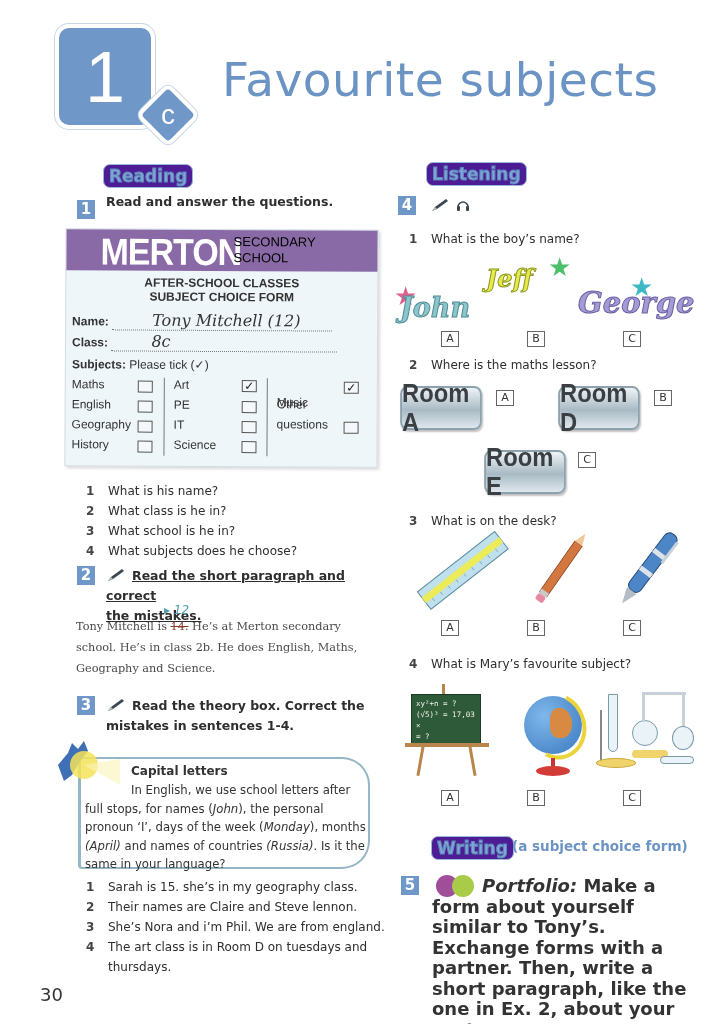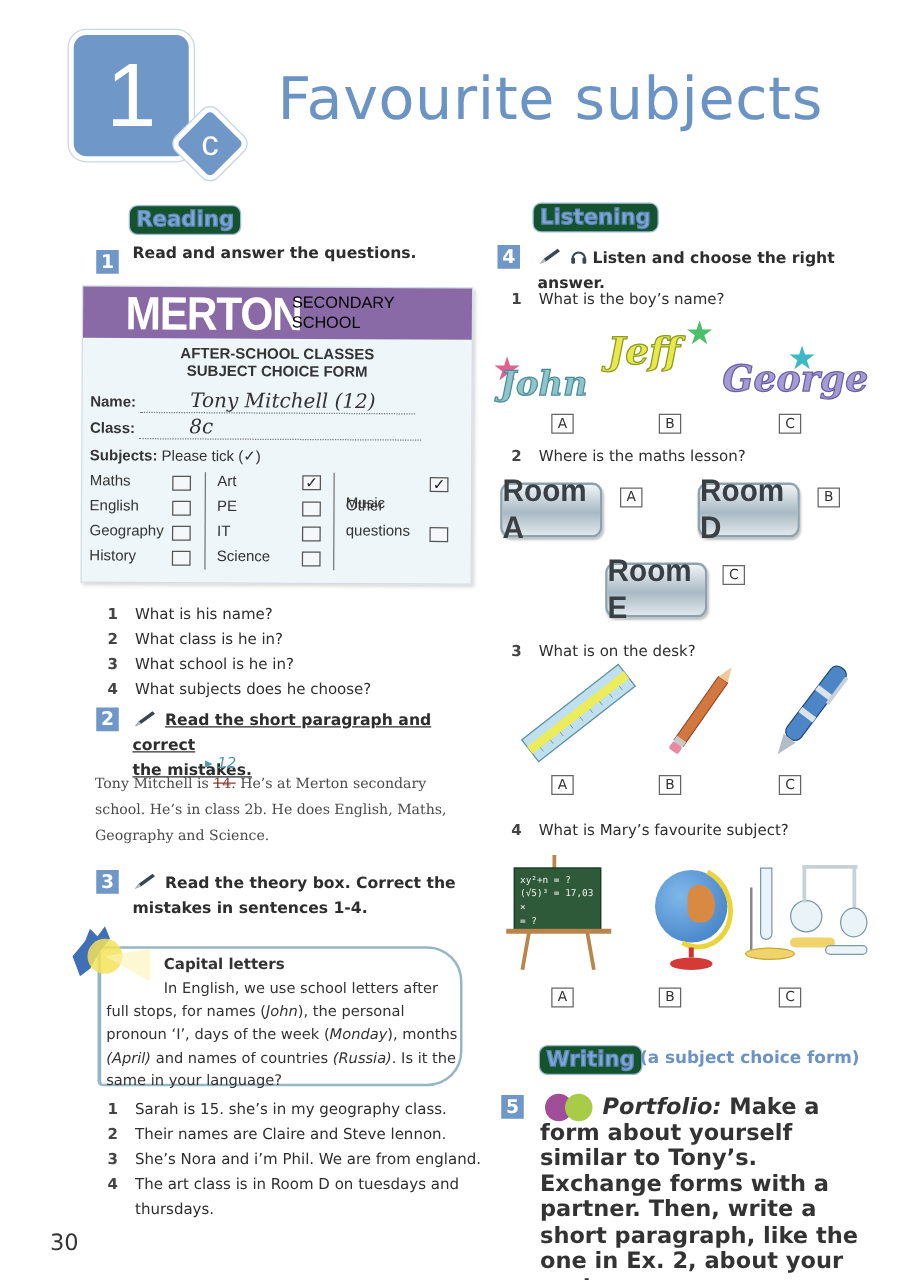--- a/index.html
+++ b/index.html
@@ -7,21 +7,21 @@
   body { position: relative; font-family: "DejaVu Sans", sans-serif; color: #2b2b2b; }
 
   
   .unit-badge { position: absolute; left: 55px; top: 24px; width: 100px; height: 105px; border-radius: 14px; background: #6f97c7; border: 4px solid #fff; box-shadow: 0 0 0 1px #c9d6e6; }
   .unit-num { position: absolute; left: 0; right: 0; top: 8px; text-align: center; color: #fff; font-family: "Liberation Sans", sans-serif; font-size: 72px; font-weight: normal; }
   .unit-letter { position: absolute; left: 145px; top: 92px; width: 46px; height: 46px; transform: rotate(45deg); background: #6f97c7; border: 4px solid #fff; box-shadow: 0 0 0 1px #c9d6e6; border-radius: 8px; }
   .unit-letter span { position: absolute; left: 0; top: 0; width: 100%; height: 100%; transform: rotate(-45deg); display: flex; align-items: center; justify-content: center; color: #fff; font-size: 28px; font-family: "Liberation Sans", sans-serif; }
   .page-title { position: absolute; left: 222px; top: 52px; font-family: "DejaVu Sans", sans-serif; font-size: 47px; color: #6b93c4; letter-spacing: 0.5px; }
 
   
-  .section-head { position: absolute; font-family: "DejaVu Sans", sans-serif; font-weight: bold; font-size: 17px; color: #7ea6d6; -webkit-text-stroke: 1px #5f86b8; background: #14532d; padding: 0 5px; border-radius: 7px; border: 1.5px solid #9cb8da; line-height: 22px; }
+  .section-head { position: absolute; font-family: "DejaVu Sans", sans-serif; font-weight: bold; font-size: 17px; color: #7ea6d6; -webkit-text-stroke: 1px #5f86b8; background: #4c1d95; padding: 0 5px; border-radius: 7px; border: 1.5px solid #9cb8da; line-height: 22px; }
 
   
   .ex-num { position: absolute; width: 18px; height: 19px; background: #6f97c7; color: #fff; font-weight: bold; font-size: 15px; text-align: center; line-height: 19px; font-family: "DejaVu Sans", sans-serif; }
   .ex-inst { position: absolute; font-family: "DejaVu Sans", sans-serif; font-size: 12.5px; font-weight: bold; color: #2e2e2e; line-height: 20px; }
   .pencil-icon { display: inline-block; width: 20px; height: 14px; vertical-align: -2px; margin-right: 6px; }
   .headphones-icon { display: inline-block; width: 14px; height: 14px; vertical-align: -2px; margin-right: 4px; }
 
   
   .form-card { position: absolute; left: 65px; top: 229px; width: 313px; height: 238px; background: #eef6fa; border: 1px solid #d5dde4; box-shadow: 2px 2px 3px rgba(0,0,0,0.15); transform: rotate(0.3deg); }
   .form-banner { position: absolute; left: 0; top: 0; width: 100%; height: 41px; background: #8a6aa6; }
@@ -181,28 +181,28 @@
 
 <div class="ex-num" style="left:398px;top:196px;">4</div>
 <div class="ex-inst" style="left:430px;top:196px;">
   <svg class="pencil-icon" viewBox="0 0 20 14">
       <path d="M2 13 L5 9 L16 1 L18 3 L7 11 Z" fill="#3c4650"></path>
       <path d="M2 13 L5 9 L7 11 Z" fill="#b7bec5"></path>
     </svg><svg class="headphones-icon" viewBox="0 0 14 14">
       <path d="M2 9 A5 5 0 0 1 12 9" fill="none" stroke="#3c4650" stroke-width="1.6"></path>
       <rect x="1" y="8" width="3" height="5" rx="1" fill="#3c4650"></rect>
       <rect x="10" y="8" width="3" height="5" rx="1" fill="#3c4650"></rect>
-    </svg><span>Listen and choose the right answer.</span>
+    </svg>
 </div>
 
 <div class="q-item" style="left:409px;top:230px;"><span class="n">1</span><span>What is the boy’s name?</span></div>
 <div class="star" style="left:394px;top:283px;color:#e0608e;">★</div>
 <div class="name-art" style="left:400px;top:292px;font-size:27px;color:#8cc6cc;-webkit-text-stroke:1px #4f8d96;">John</div>
 <div class="star" style="left:548px;top:254px;color:#4cbf6b;">★</div>
-<div class="name-art" style="left:486px;top:264px;font-size:30px;color:#e8e84a;-webkit-text-stroke:1px #8a9a22;">Jeff</div>
+<div class="name-art" style="left:486px;top:264px;font-size:24px;color:#e8e84a;-webkit-text-stroke:1px #8a9a22;">Jeff</div>
 <div class="star" style="left:630px;top:274px;color:#3fb8c6;">★</div>
 <div class="name-art" style="left:578px;top:286px;font-size:29px;color:#a49ad4;-webkit-text-stroke:1px #6b5fa3;">George</div>
 <div class="choice-box" style="left:441px;top:331px;">A</div>
 <div class="choice-box" style="left:527px;top:331px;">B</div>
 <div class="choice-box" style="left:623px;top:331px;">C</div>
 
 <div class="q-item" style="left:409px;top:356px;"><span class="n">2</span><span>Where is the maths lesson?</span></div>
 <div class="room-plate" style="left:398px;top:386px;width:86px;">
     <span>Room A</span>
   </div>

